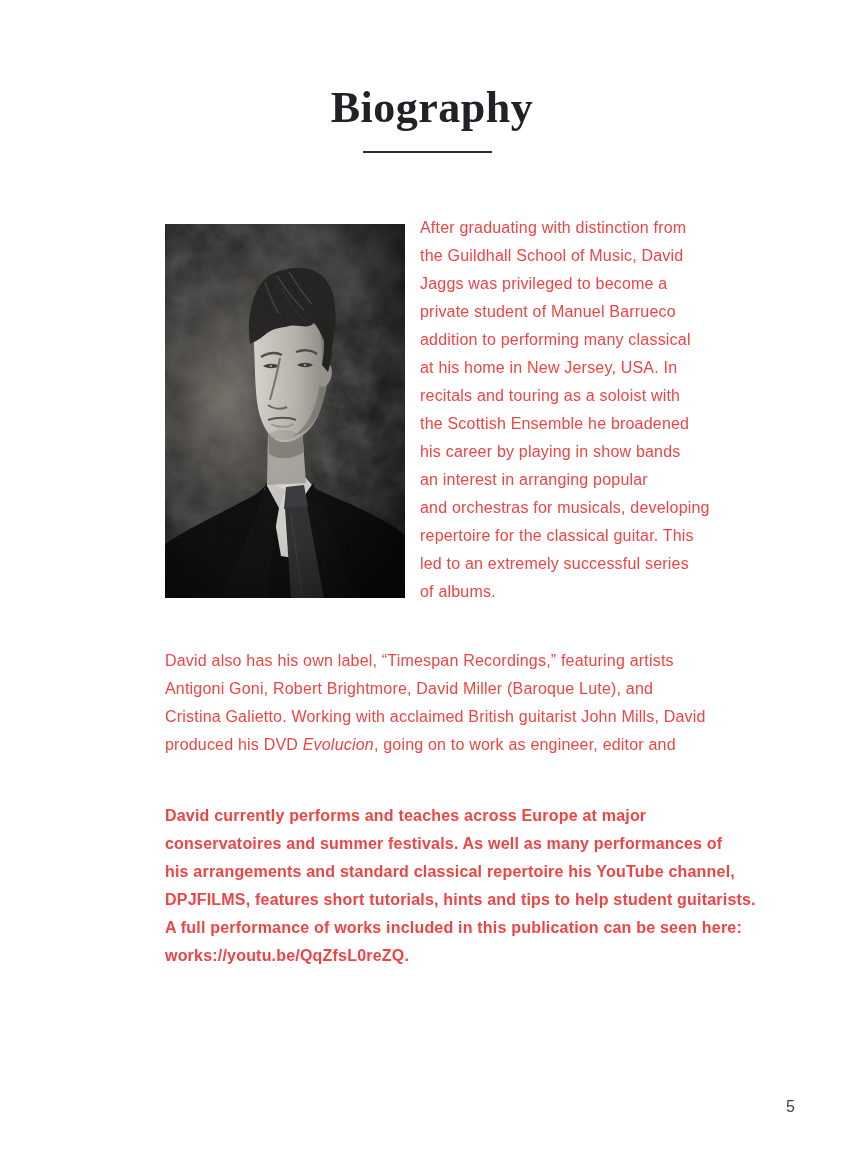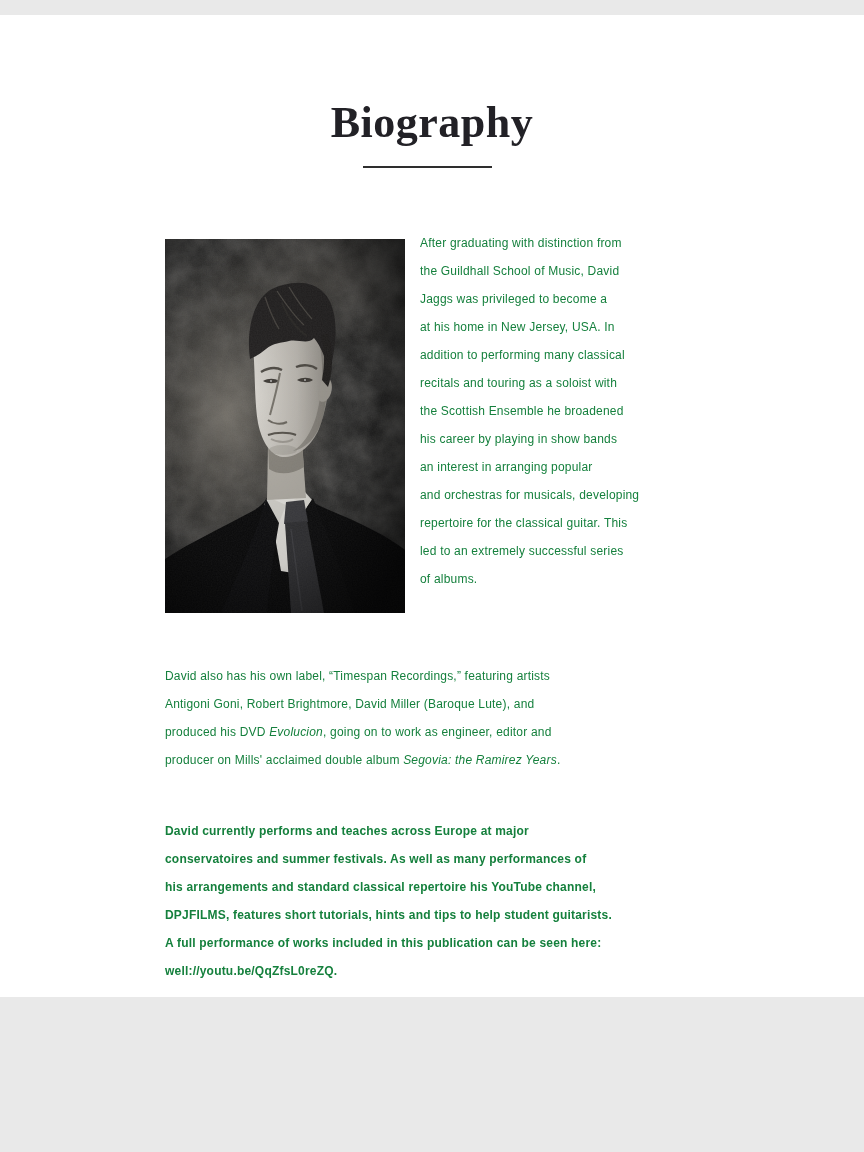--- a/index.html
+++ b/index.html
@@ -1,19 +1,19 @@
 <!DOCTYPE html>
 <html><head>
 <meta charset="utf-8">
 <style>
   html,body { margin:0; padding:0; background:#e9e9e9; }
   .page {
     position:relative;
-    width:864px; height:982px;
-    margin:15px auto;
+    width:864px; height:1152px;
+    margin:0 auto;
     background:#ffffff;
     overflow:hidden;
     font-family:"Liberation Sans","DejaVu Sans",sans-serif;
   }
   .title {
     position:absolute;
     left:0; right:0; top:82px;
     margin:0;
     text-align:center;
     font-family:"Liberation Serif","DejaVu Serif",serif;
@@ -30,22 +30,22 @@
   }
   .photo {
     position:absolute;
     left:165px; top:224px;
     width:240px; height:374px;
     background:#161616;
   }
   .photo svg { display:block; width:100%; height:100%; }
   .para {
     position:absolute;
-    color:#15803d;
-    font-size:12px;
+    color:#ef4444;
+    font-size:16px;
     line-height:28px;
     letter-spacing:0.2px;
   }
   .para .line { white-space:pre; }
   .para em { font-style:italic; }
   .p1 { left:420px; top:214px; }
   .p2 { left:165px; top:647px; }
   .p3 { left:165px; top:802px;font-weight:bold; }
   .page-number {
     position:absolute;
@@ -139,41 +139,42 @@
 
       <rect x="0" y="0" width="240" height="374" fill="#888" filter="url(#grain)" opacity="0.25"></rect>
       <rect x="0" y="0" width="240" height="374" fill="url(#vig)"></rect>
     </svg>
   </div>
 
   <div class="para p1">
       <div class="line"><span>After graduating with distinction from</span></div>
       <div class="line"><span>the Guildhall School of Music, David</span></div>
       <div class="line"><span>Jaggs was privileged to become a</span></div>
+      <div class="line"><span>private student of Manuel Barrueco</span></div>
+      <div class="line"><span>addition to performing many classical</span></div>
       <div class="line"><span>at his home in New Jersey, USA. In</span></div>
-      <div class="line"><span>addition to performing many classical</span></div>
       <div class="line"><span>recitals and touring as a soloist with</span></div>
       <div class="line"><span>the Scottish Ensemble he broadened</span></div>
       <div class="line"><span>his career by playing in show bands</span></div>
       <div class="line"><span>an interest in arranging popular</span></div>
       <div class="line"><span>and orchestras for musicals, developing</span></div>
       <div class="line"><span>repertoire for the classical guitar. This</span></div>
       <div class="line"><span>led to an extremely successful series</span></div>
       <div class="line"><span>of albums.</span></div>
     </div>
   <div class="para p2">
       <div class="line"><span>David also has his own label, “Timespan Recordings,” featuring artists</span></div>
       <div class="line"><span>Antigoni Goni, Robert Brightmore, David Miller (Baroque Lute), and</span></div>
+      <div class="line"><span>Cristina Galietto. Working with acclaimed British guitarist John Mills, David</span></div>
       <div class="line"><span>produced his DVD </span><em>Evolucion</em><span>, going on to work as engineer, editor and</span></div>
-      <div class="line"><span>producer on Mills' acclaimed double album </span><em>Segovia: the Ramirez Years</em><span>.</span></div>
     </div>
   <div class="para p3">
       <div class="line"><span>David currently performs and teaches across Europe at major</span></div>
       <div class="line"><span>conservatoires and summer festivals. As well as many performances of</span></div>
       <div class="line"><span>his arrangements and standard classical repertoire his YouTube channel,</span></div>
       <div class="line"><span>DPJFILMS, features short tutorials, hints and tips to help student guitarists.</span></div>
       <div class="line"><span>A full performance of works included in this publication can be seen here:</span></div>
-      <div class="line"><span>well://youtu.be/QqZfsL0reZQ.</span></div>
+      <div class="line"><span>works://youtu.be/QqZfsL0reZQ.</span></div>
     </div>
 
   <div class="page-number">5</div>
 
 </div>
 
 </body></html>

